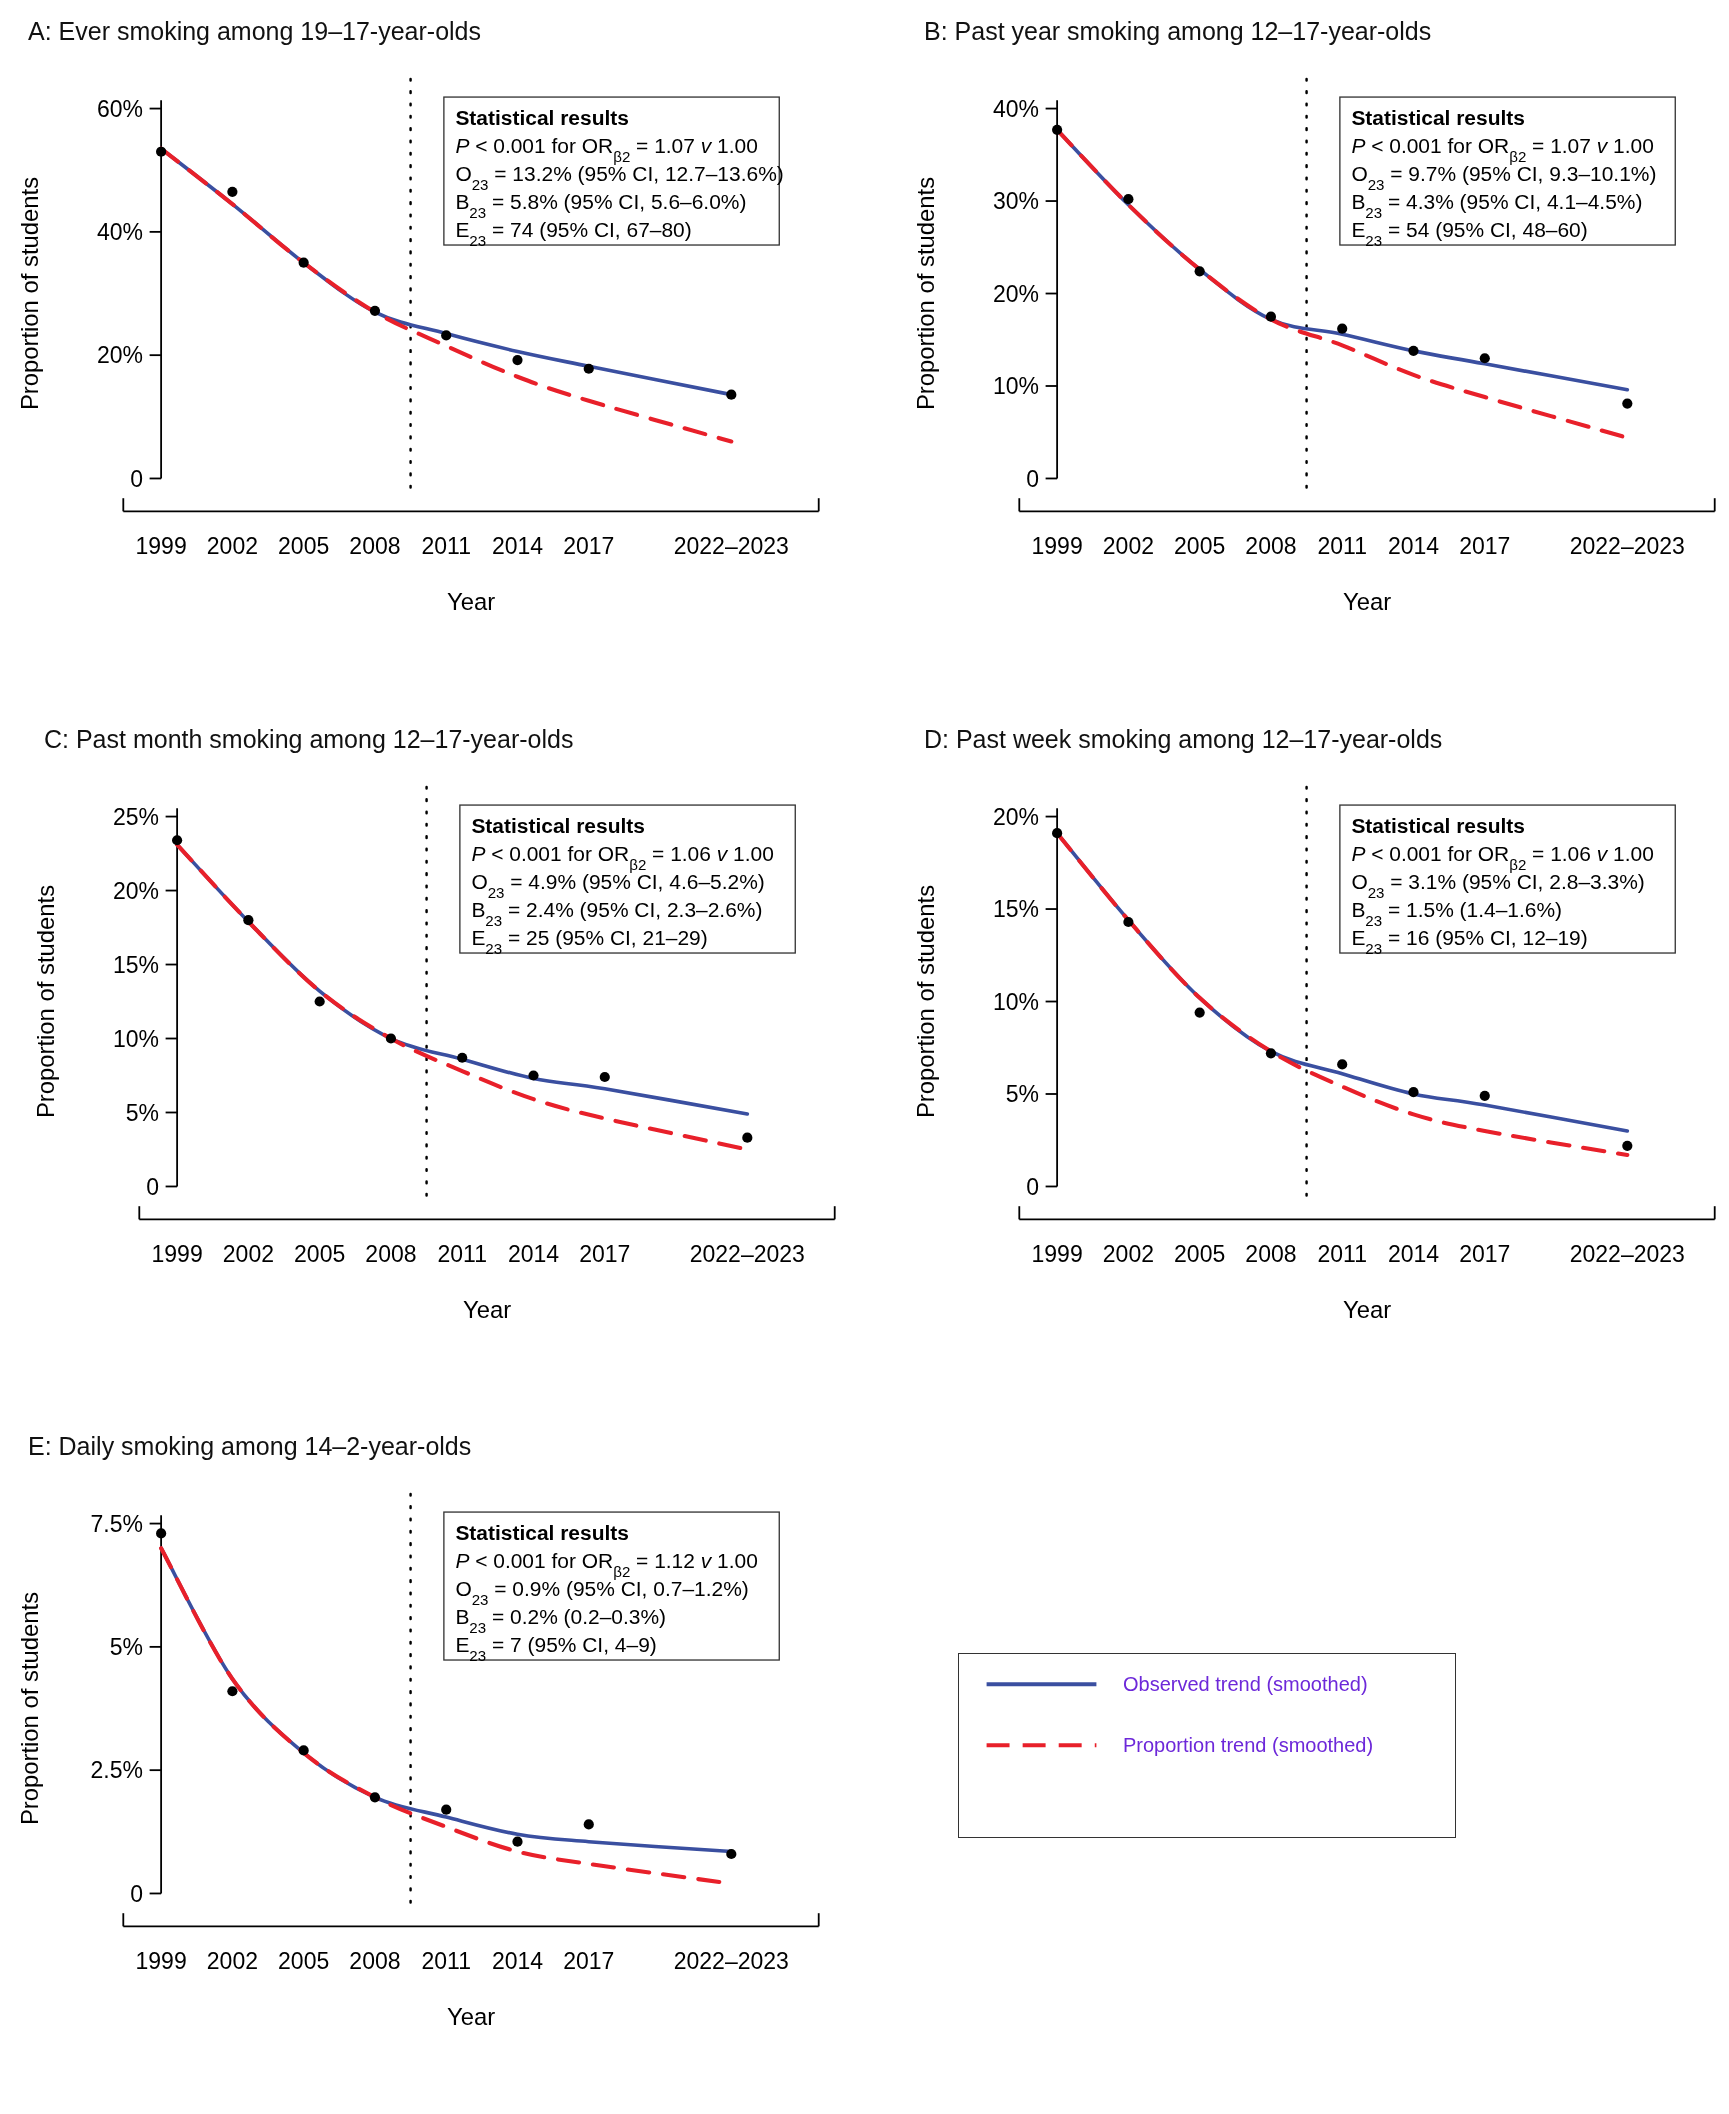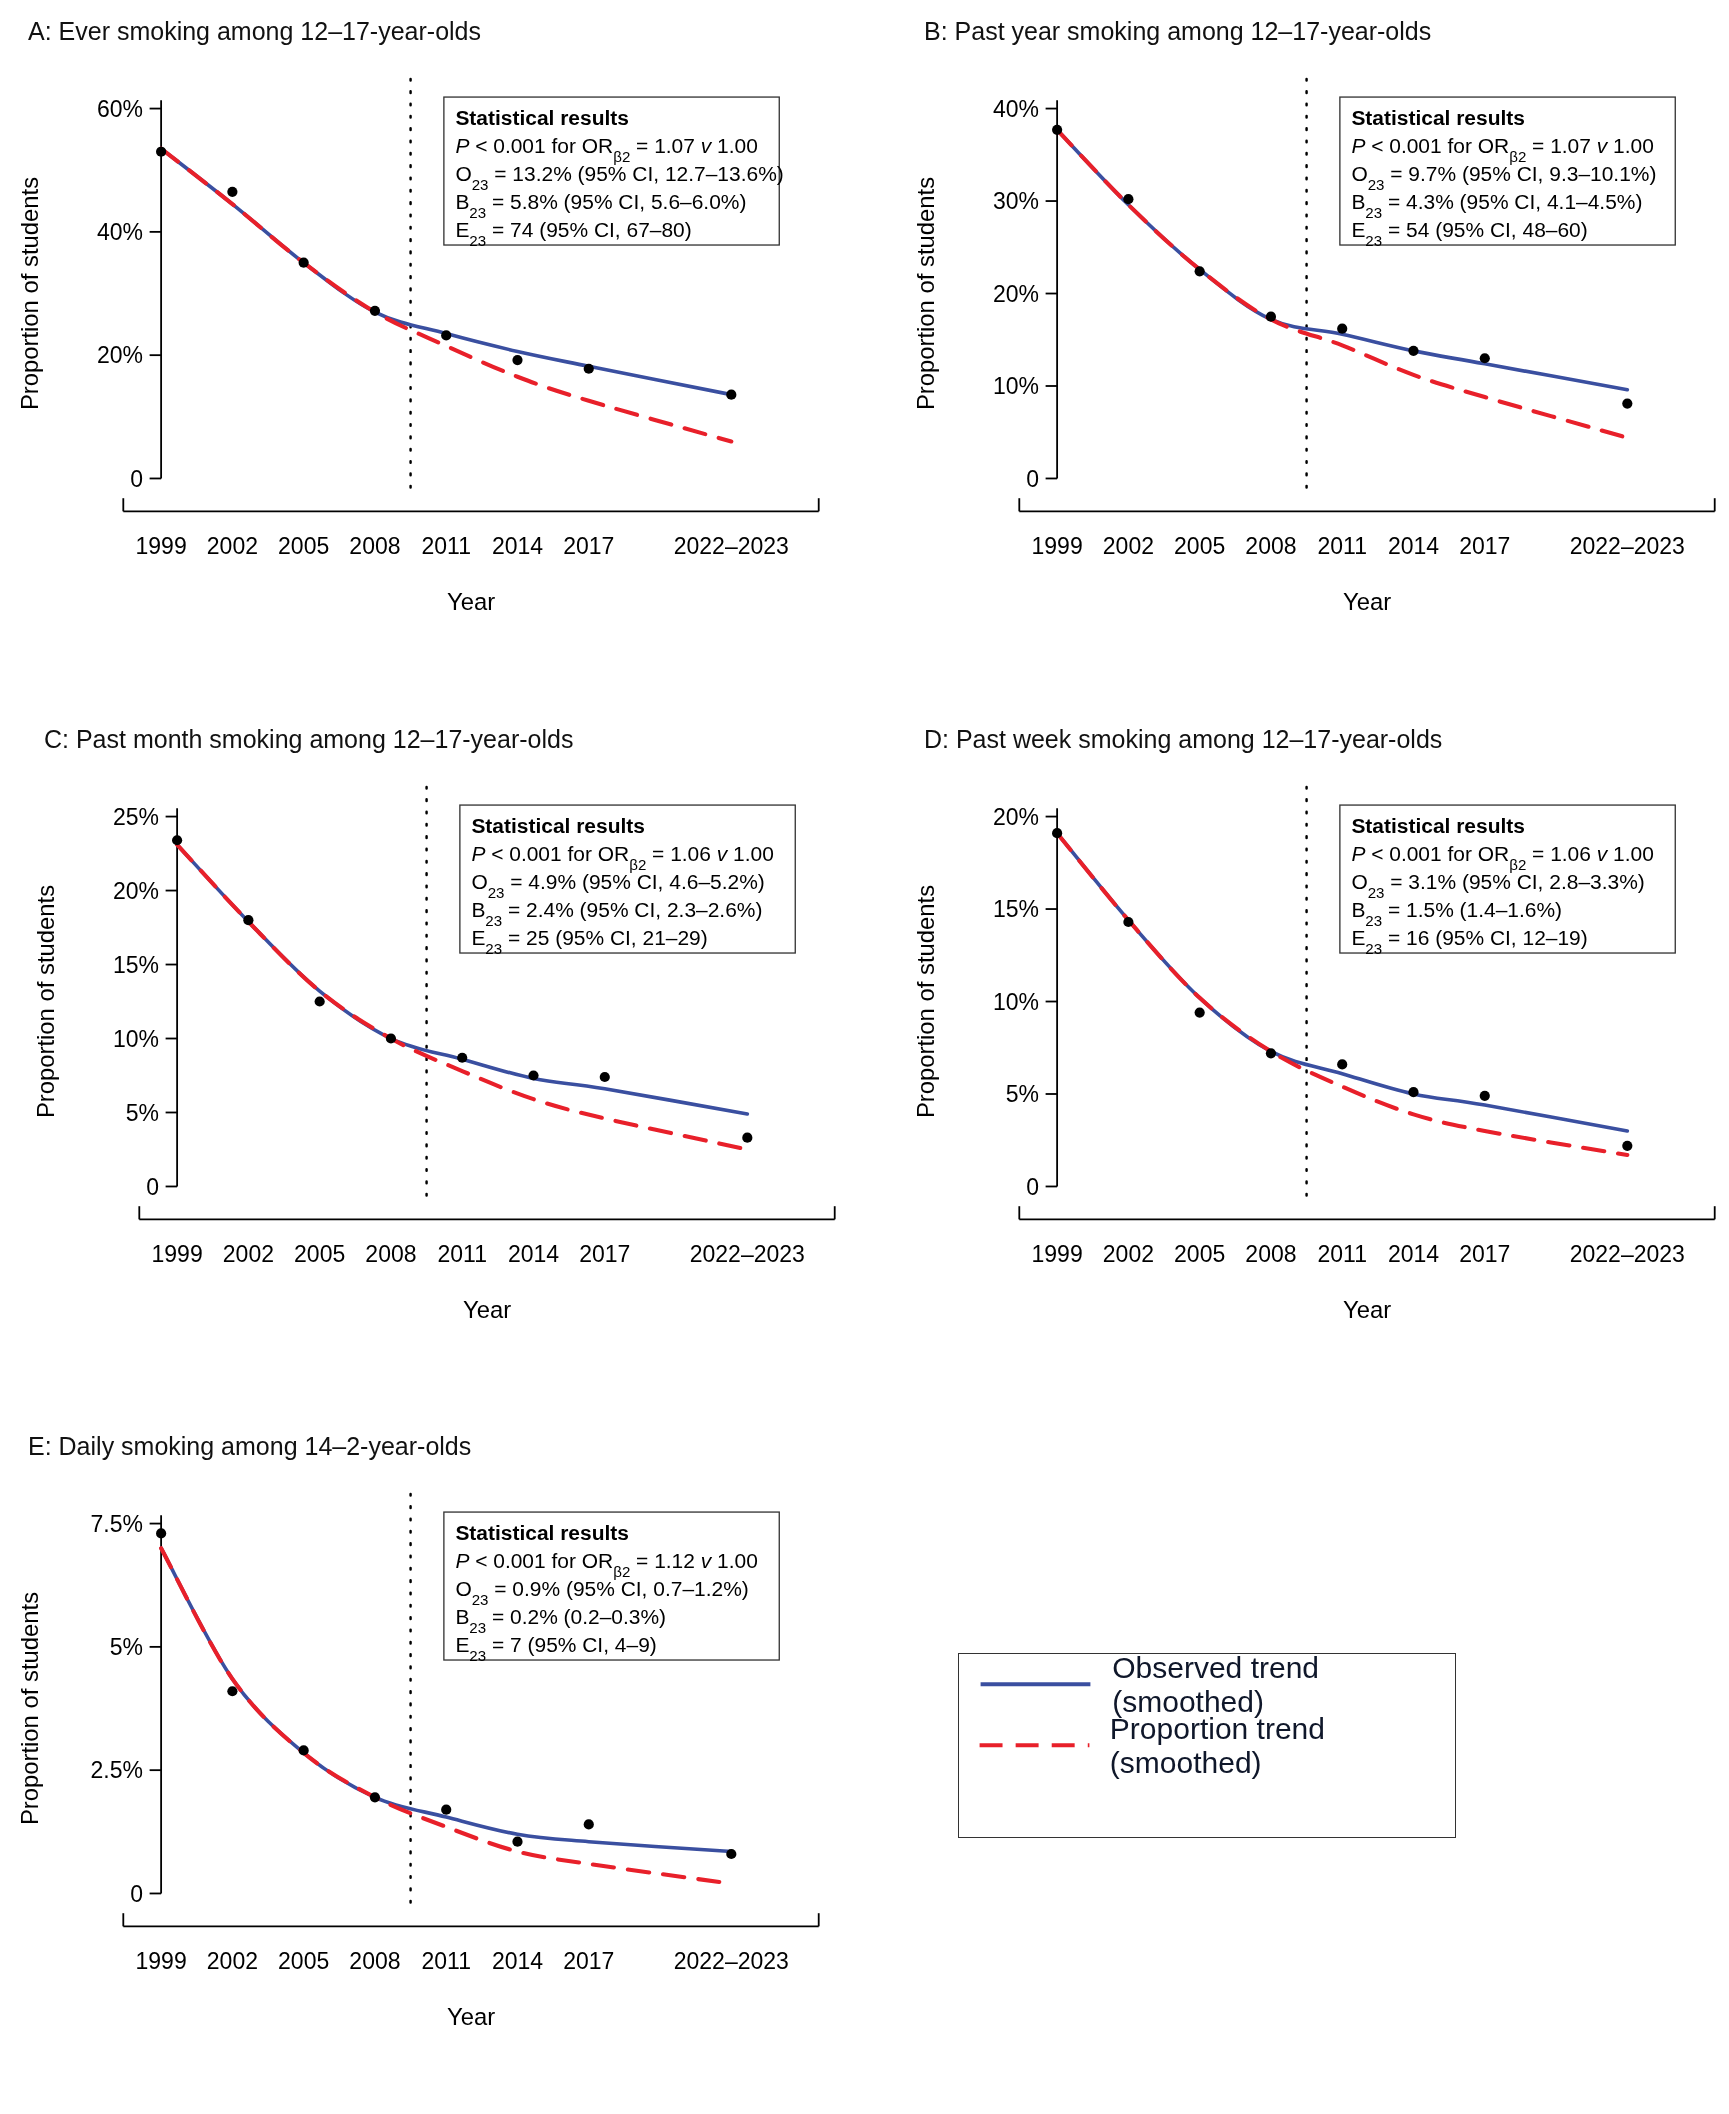--- a/index.html
+++ b/index.html
@@ -51,31 +51,31 @@
     align-items: center;
     height: 61px;
   }
   .legend-key {
     width: 164px;
     display: flex;
     align-items: center;
     justify-content: center;
   }
   .legend-label {
-    font-size: 30px;
-    color: #0f172a;
+    font-size: 20px;
+    color: #6d28d9;
   }
 </style>
 </head>
 <body>
 
 <div class="grid">
 
   <div class="panel" id="panel-A" style="left:0px; top:16.4px;">
-    <div class="panel-title">A: Ever smoking among 12–17-year-olds</div>
+    <div class="panel-title">A: Ever smoking among 19–17-year-olds</div>
     <div class="plotwrap" id="plot-A">
         <svg width="822" height="633" viewBox="0 0 1000 770">
           <line x1="196" y1="60" x2="196" y2="520" stroke="#000" stroke-width="2.2"></line>
           <line x1="182" y1="520" x2="196" y2="520" stroke="#000" stroke-width="2.2"></line>
           <text x="174" y="530" text-anchor="end" font-size="28" font-family="&quot;Liberation Sans&quot;, sans-serif" fill="#000">0</text>
           <line x1="182" y1="370" x2="196" y2="370" stroke="#000" stroke-width="2.2"></line>
           <text x="174" y="380" text-anchor="end" font-size="28" font-family="&quot;Liberation Sans&quot;, sans-serif" fill="#000">20%</text>
           <line x1="182" y1="220" x2="196" y2="220" stroke="#000" stroke-width="2.2"></line>
           <text x="174" y="230" text-anchor="end" font-size="28" font-family="&quot;Liberation Sans&quot;, sans-serif" fill="#000">40%</text>
           <line x1="182" y1="70" x2="196" y2="70" stroke="#000" stroke-width="2.2"></line>

